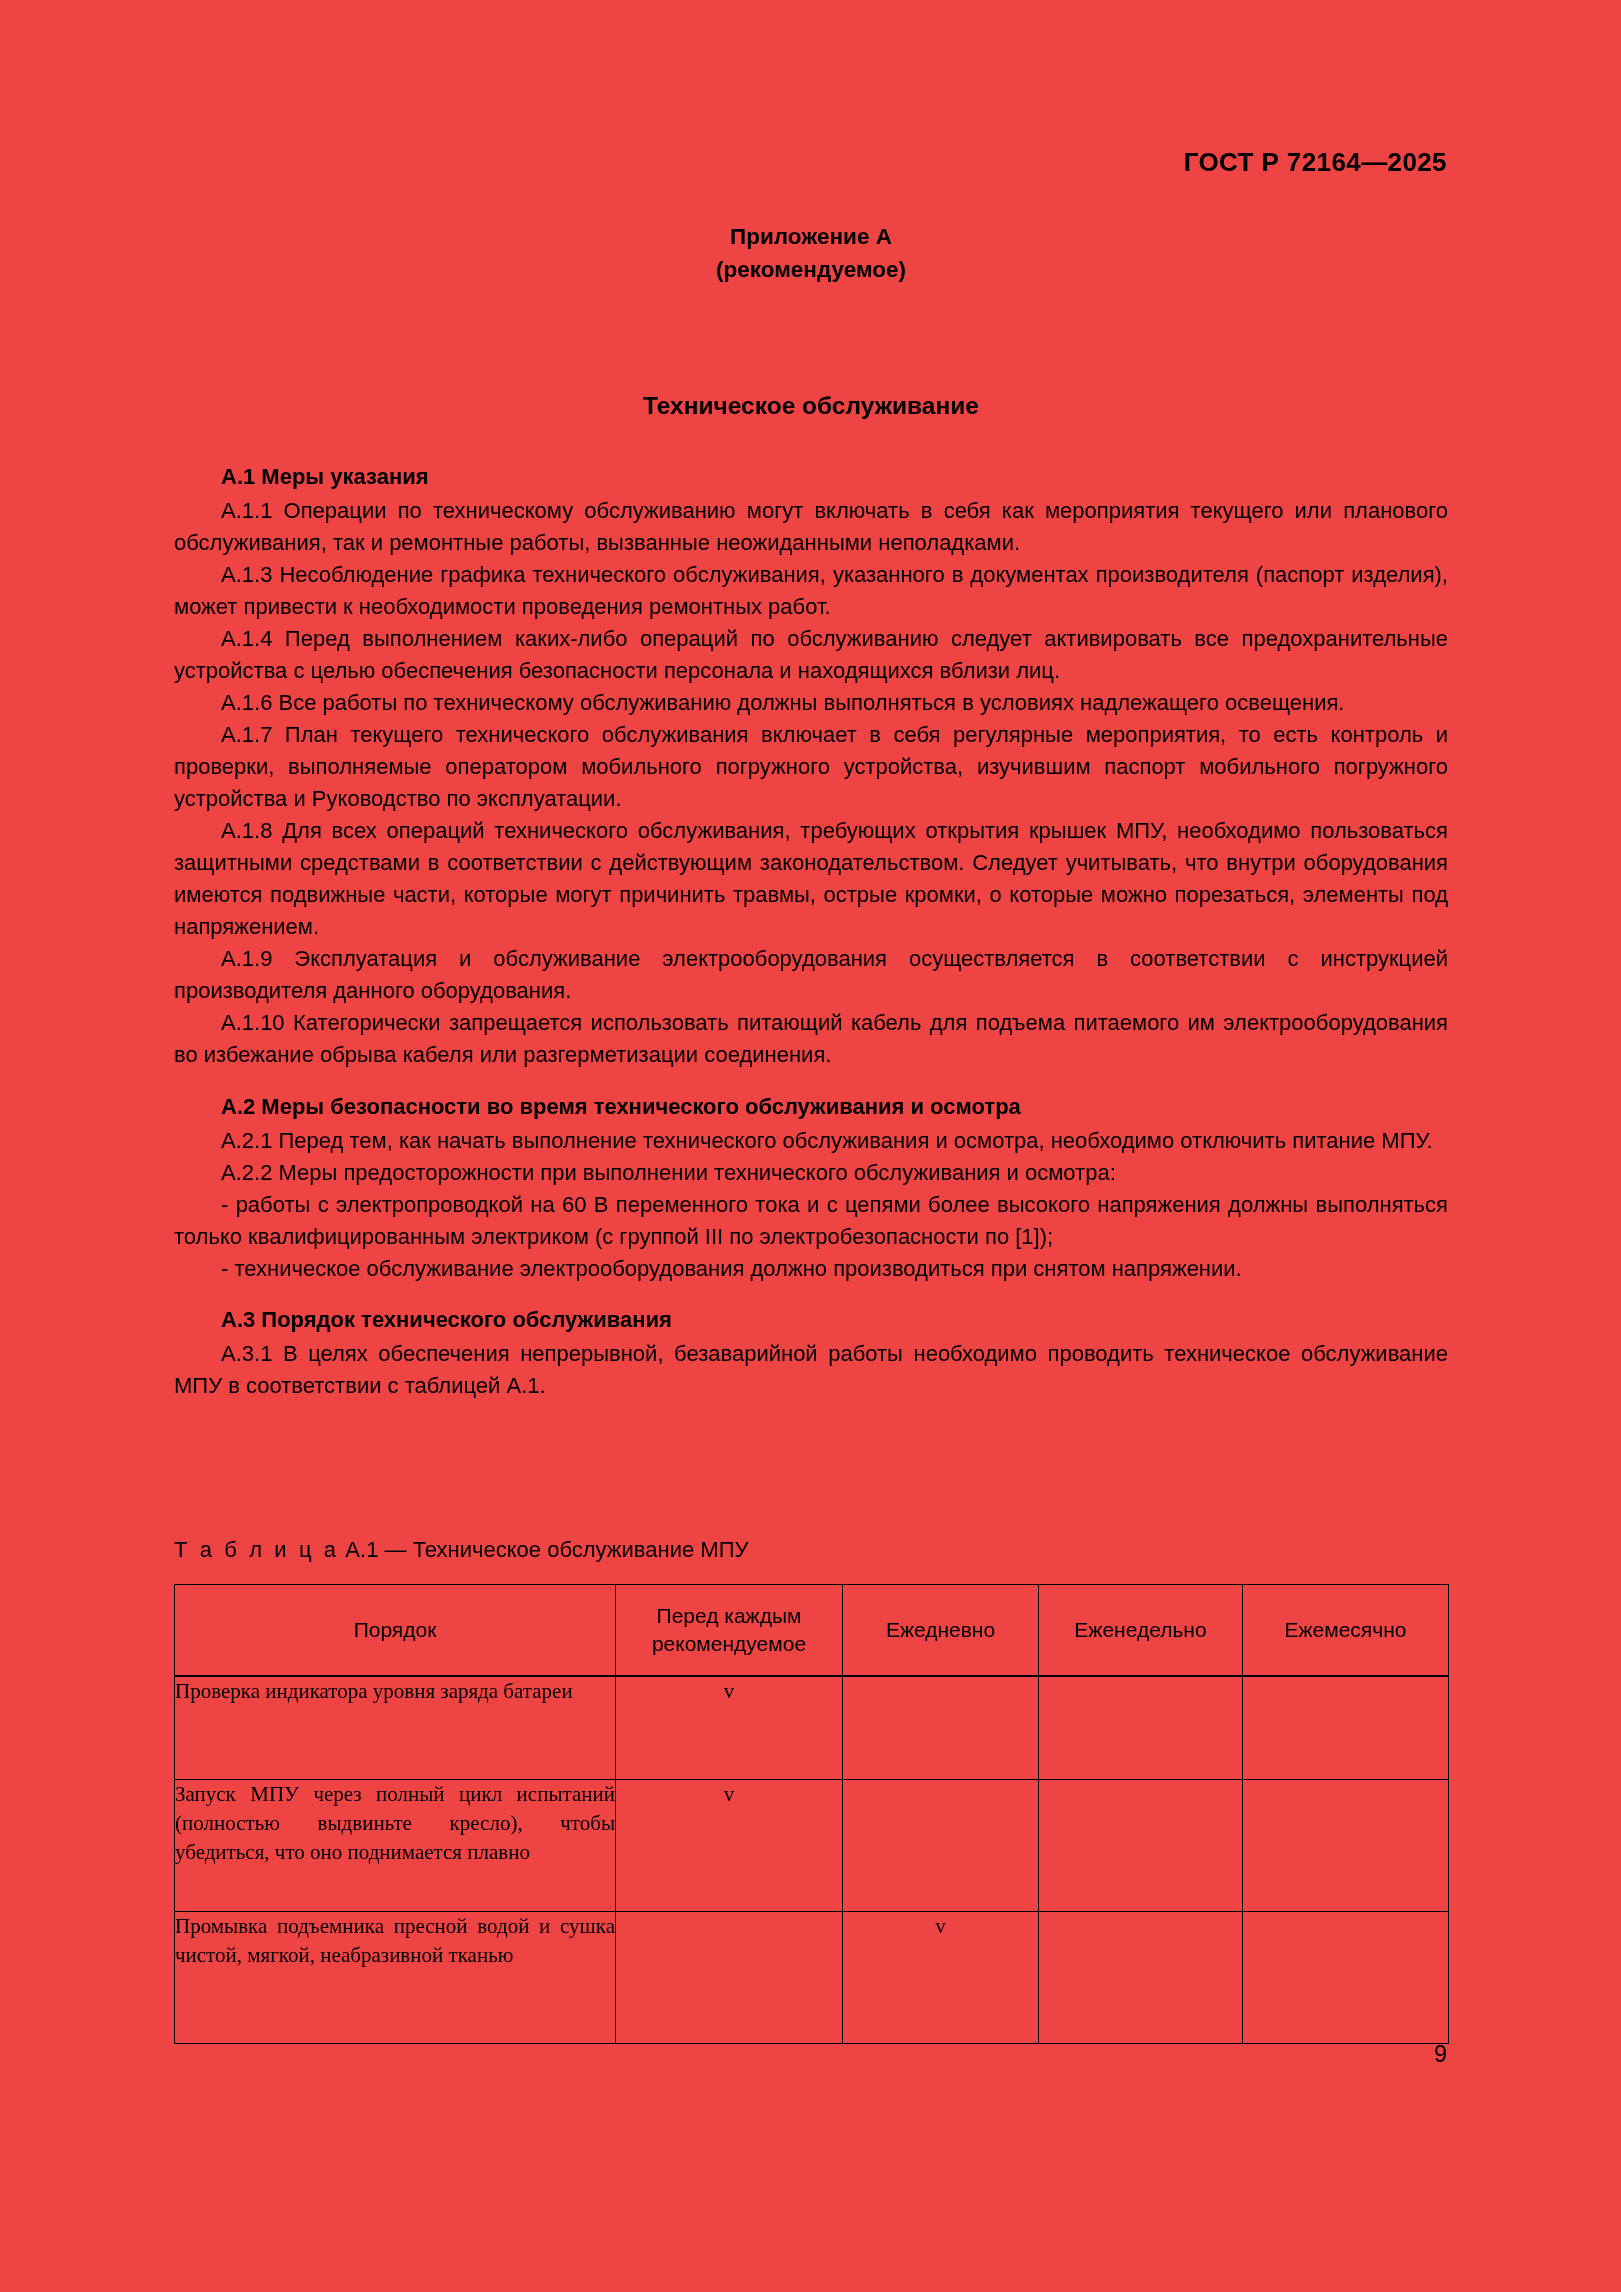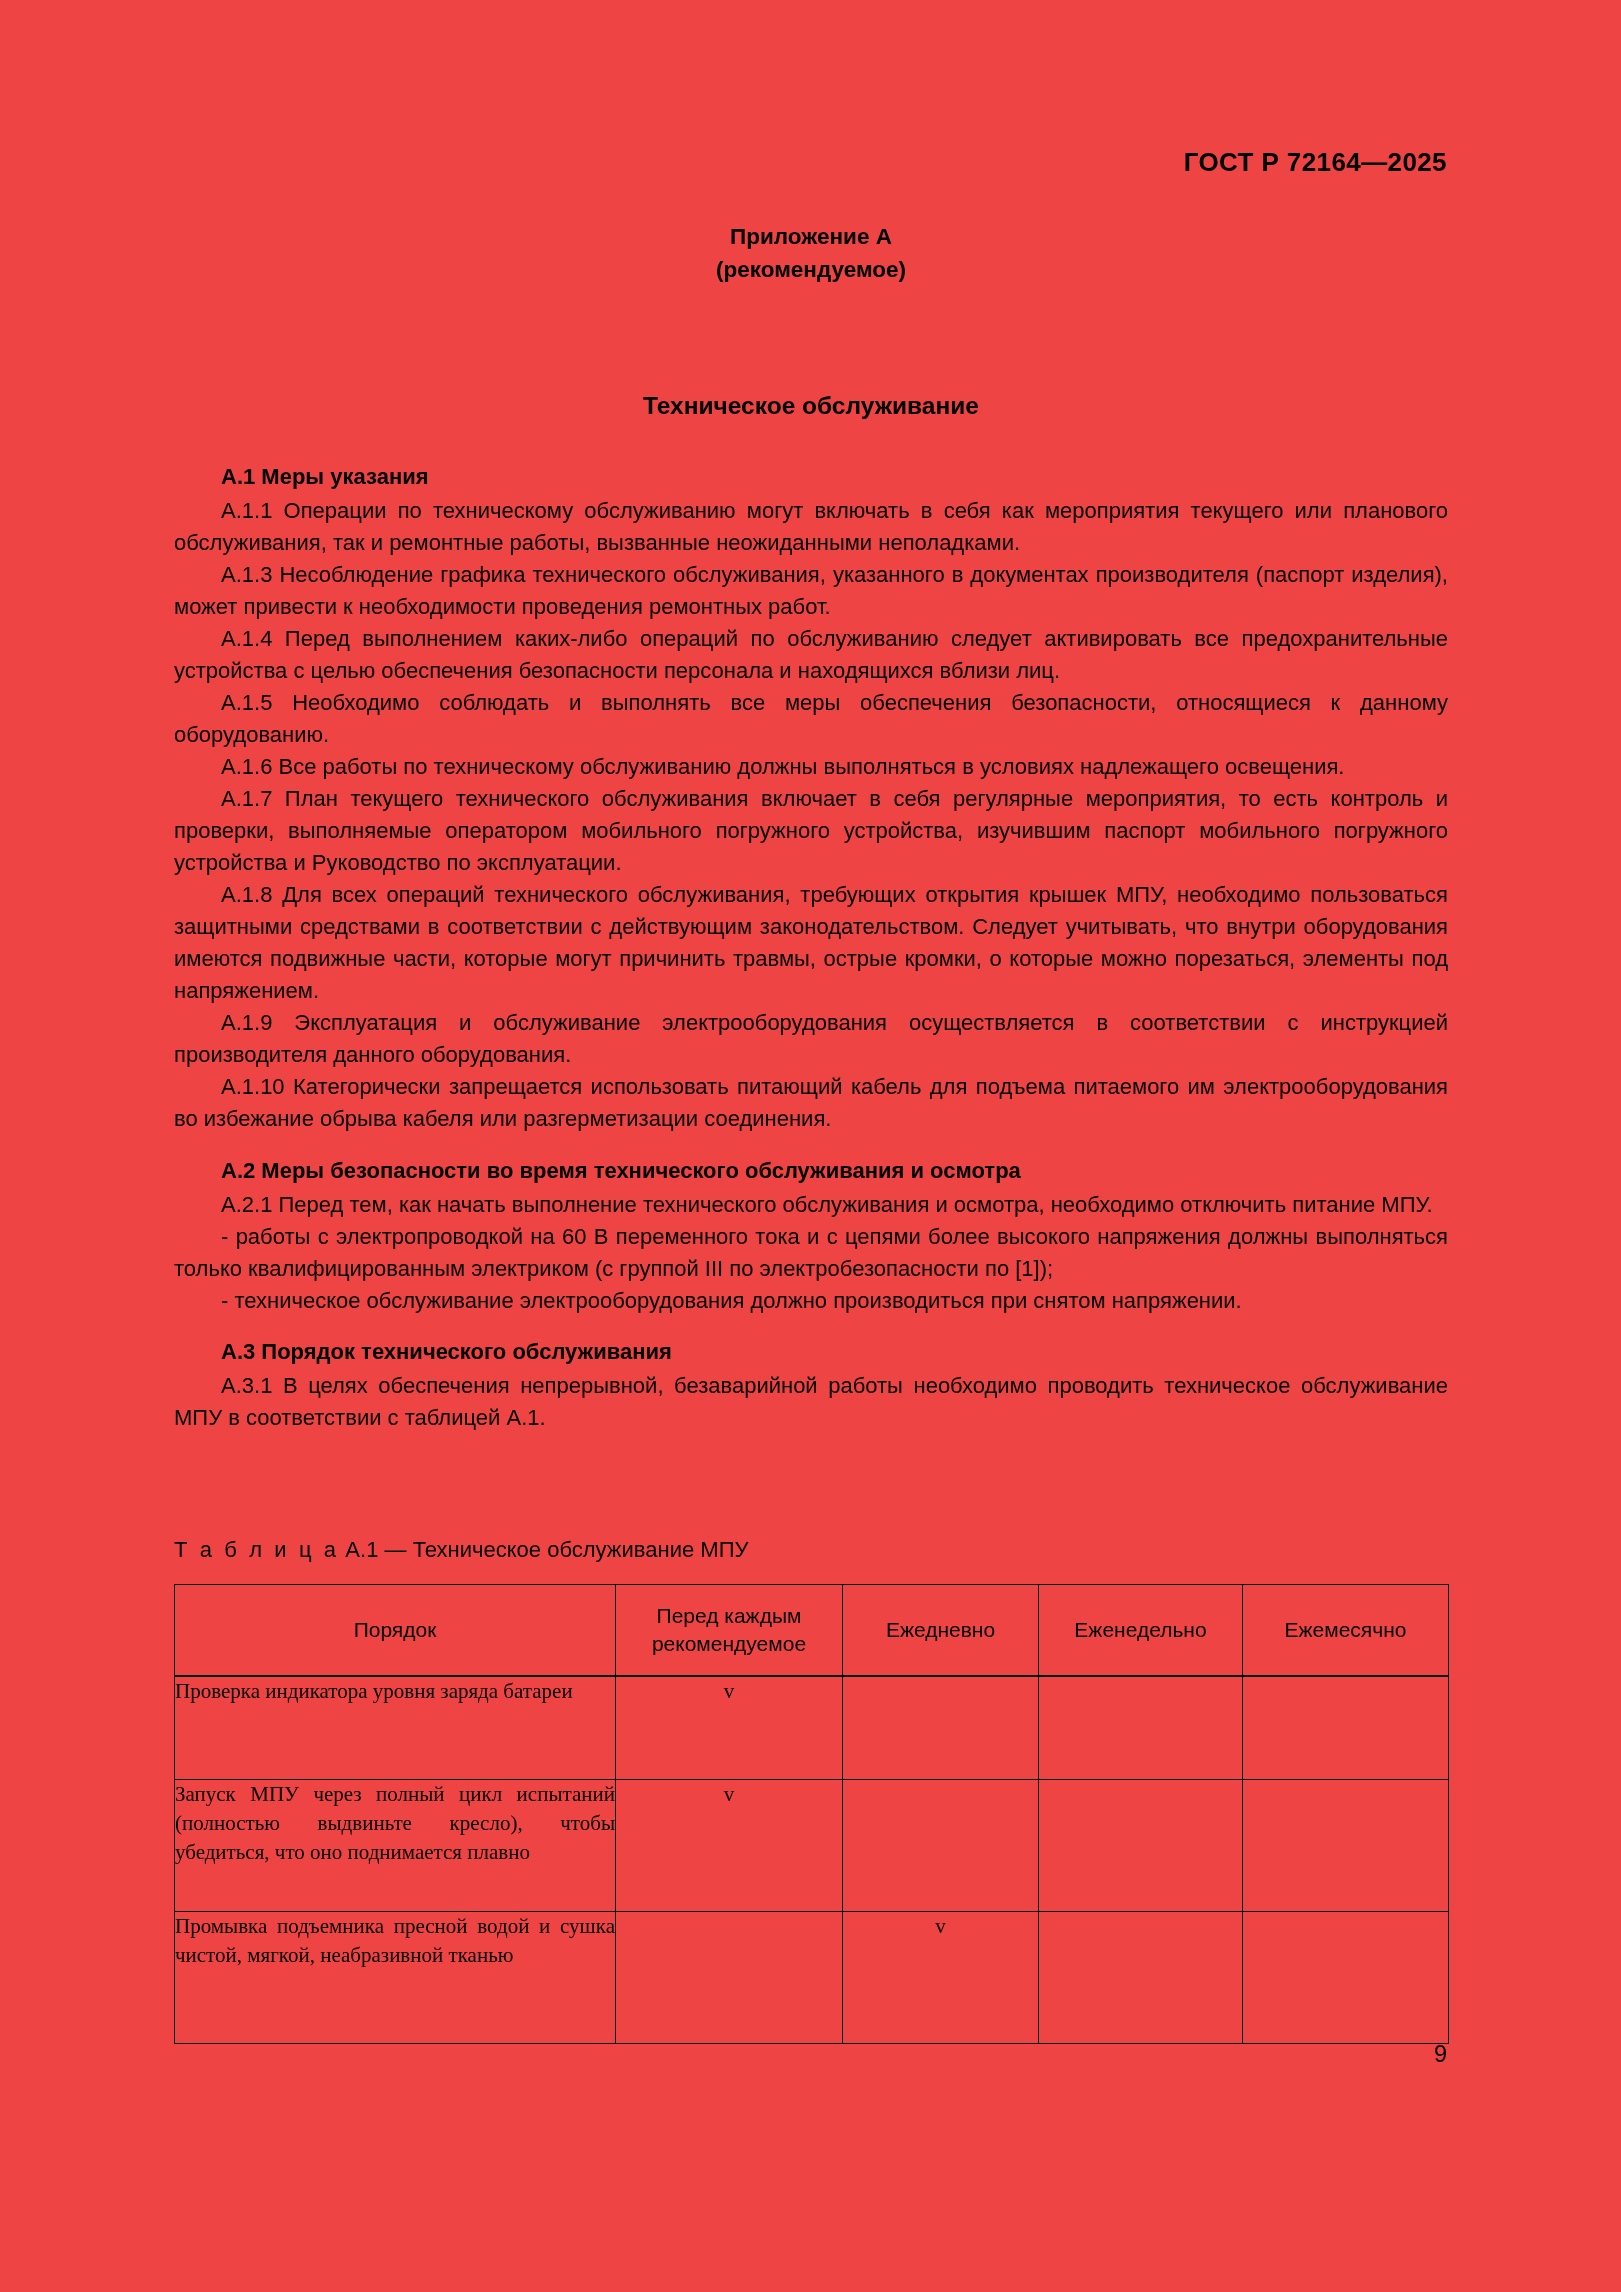--- a/index.html
+++ b/index.html
@@ -167,29 +167,29 @@
     </div>
 
     <div class="section-title">Техническое обслуживание</div>
 
     <div class="body-text">
 
       <div class="h2">А.1  Меры указания</div>
       <p class="para">А.1.1  Операции по техническому обслуживанию могут включать в себя как мероприятия текущего или планового обслуживания, так и ремонтные работы, вызванные неожиданными неполадками.</p>
       <p class="para">А.1.3  Несоблюдение графика технического обслуживания, указанного в документах производителя (паспорт изделия), может привести к необходимости проведения ремонтных работ.</p>
       <p class="para">А.1.4  Перед выполнением каких-либо операций по обслуживанию следует активировать все предохранительные устройства с целью обеспечения безопасности персонала и находящихся вблизи лиц.</p>
-      <p class="para">А.1.5 Необходимо соблюдать и выполнять все меры обеспечения безопасности, относящиеся к данному оборудованию.</p>
       <p class="para">А.1.6  Все работы по техническому обслуживанию должны выполняться в условиях надлежащего освещения.</p>
       <p class="para">А.1.7  План текущего технического обслуживания включает в себя регулярные мероприятия, то есть контроль и проверки, выполняемые оператором мобильного погружного устройства, изучившим паспорт мобильного погружного устройства и Руководство по эксплуатации.</p>
       <p class="para">А.1.8  Для всех операций технического обслуживания, требующих открытия крышек МПУ, необходимо пользоваться защитными средствами в соответствии с действующим законодательством. Следует учитывать, что внутри оборудования имеются подвижные части, которые могут причинить травмы, острые кромки, о которые можно порезаться, элементы под напряжением.</p>
       <p class="para">А.1.9  Эксплуатация и обслуживание электрооборудования осуществляется в соответствии с инструкцией производителя данного оборудования.</p>
       <p class="para">А.1.10  Категорически запрещается использовать питающий кабель для подъема питаемого им электрооборудования во избежание обрыва кабеля или разгерметизации соединения.</p>
 
       <div class="h2 spaced-before">А.2  Меры безопасности во время технического обслуживания и осмотра</div>
       <p class="para">А.2.1  Перед тем, как начать выполнение технического обслуживания и осмотра, необходимо отключить питание МПУ.</p>
+      <p class="para">А.2.2  Меры предосторожности при выполнении технического обслуживания и осмотра:</p>
       <p class="para">-  работы с электропроводкой на 60 В переменного тока и с цепями более высокого напряжения должны выполняться только квалифицированным электриком (с группой III по электробезопасности по [1]);</p>
       <p class="para">- техническое обслуживание электрооборудования должно производиться при снятом напряжении.</p>
 
       <div class="h2 spaced-before">А.3  Порядок технического обслуживания</div>
       <p class="para">А.3.1  В целях обеспечения непрерывной, безаварийной работы необходимо проводить техническое обслуживание МПУ в соответствии с таблицей А.1.</p>
 
     </div>
 
     <div class="table-caption">
       <span class="sp-word">Т а б л и ц а</span>

